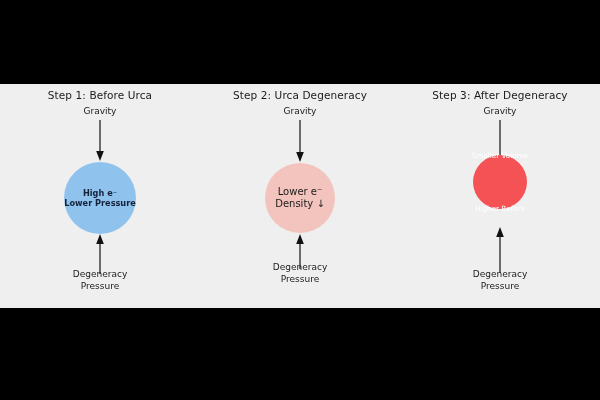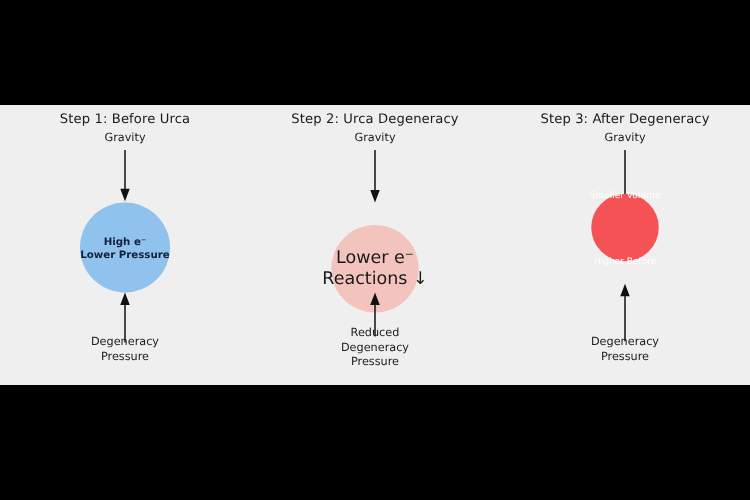--- a/index.html
+++ b/index.html
@@ -99,24 +99,24 @@
     margin-left: -36px;
     top: 78px;
     background: #8fc3ee;
     color: #14213b;
     font-size: 8.2px;
     font-weight: bold;
   }
   #sphere-2 {
     width: 70px; height: 70px;
     margin-left: -35px;
-    top: 96px;
+    top: 79px;
     background: #f3c3bd;
     color: #1a1a1a;
-    font-size: 14px;
+    font-size: 10px;
   }
   #sphere-3 {
     width: 54px; height: 54px;
     margin-left: -27px;
     top: 71px;
     background: #f45255;
     color: #ffffff;
     font-size: 7.2px;
     gap: 44px;
   }
@@ -180,32 +180,31 @@
 
       <div class="arrow" id="arrow-down-2">
         <svg width="14" height="43" viewBox="0 0 14 43">
           <line x1="7" y1="0" x2="7" y2="35" stroke="#111111" stroke-width="1.2"></line>
           <polygon points="7,42 3.2,32 10.8,32" fill="#111111"></polygon>
         </svg>
       </div>
 
       <div class="sphere" id="sphere-2" style="background: rgb(243, 195, 189); color: rgb(26, 26, 26);">
         <span>Lower e⁻</span>
-        <span>Reactions ↓</span>
+        <span>Density ↓</span>
       </div>
 
       <div class="arrow" id="arrow-up-2">
         <svg width="14" height="35" viewBox="0 0 14 35">
           <line x1="7" y1="35" x2="7" y2="7" stroke="#111111" stroke-width="1.2"></line>
           <polygon points="7,0 3.2,10 10.8,10" fill="#111111"></polygon>
         </svg>
       </div>
 
       <div class="bottom-label" id="bottom-label-2">
-        <span>Reduced</span>
         <span>Degeneracy</span>
         <span>Pressure</span>
       </div>
     </div>
 
     <div class="panel" id="panel-3">
       <div class="panel-title">Step 3: After Degeneracy</div>
       <div class="gravity-label">Gravity</div>
 
       <div class="arrow" id="arrow-down-3">

